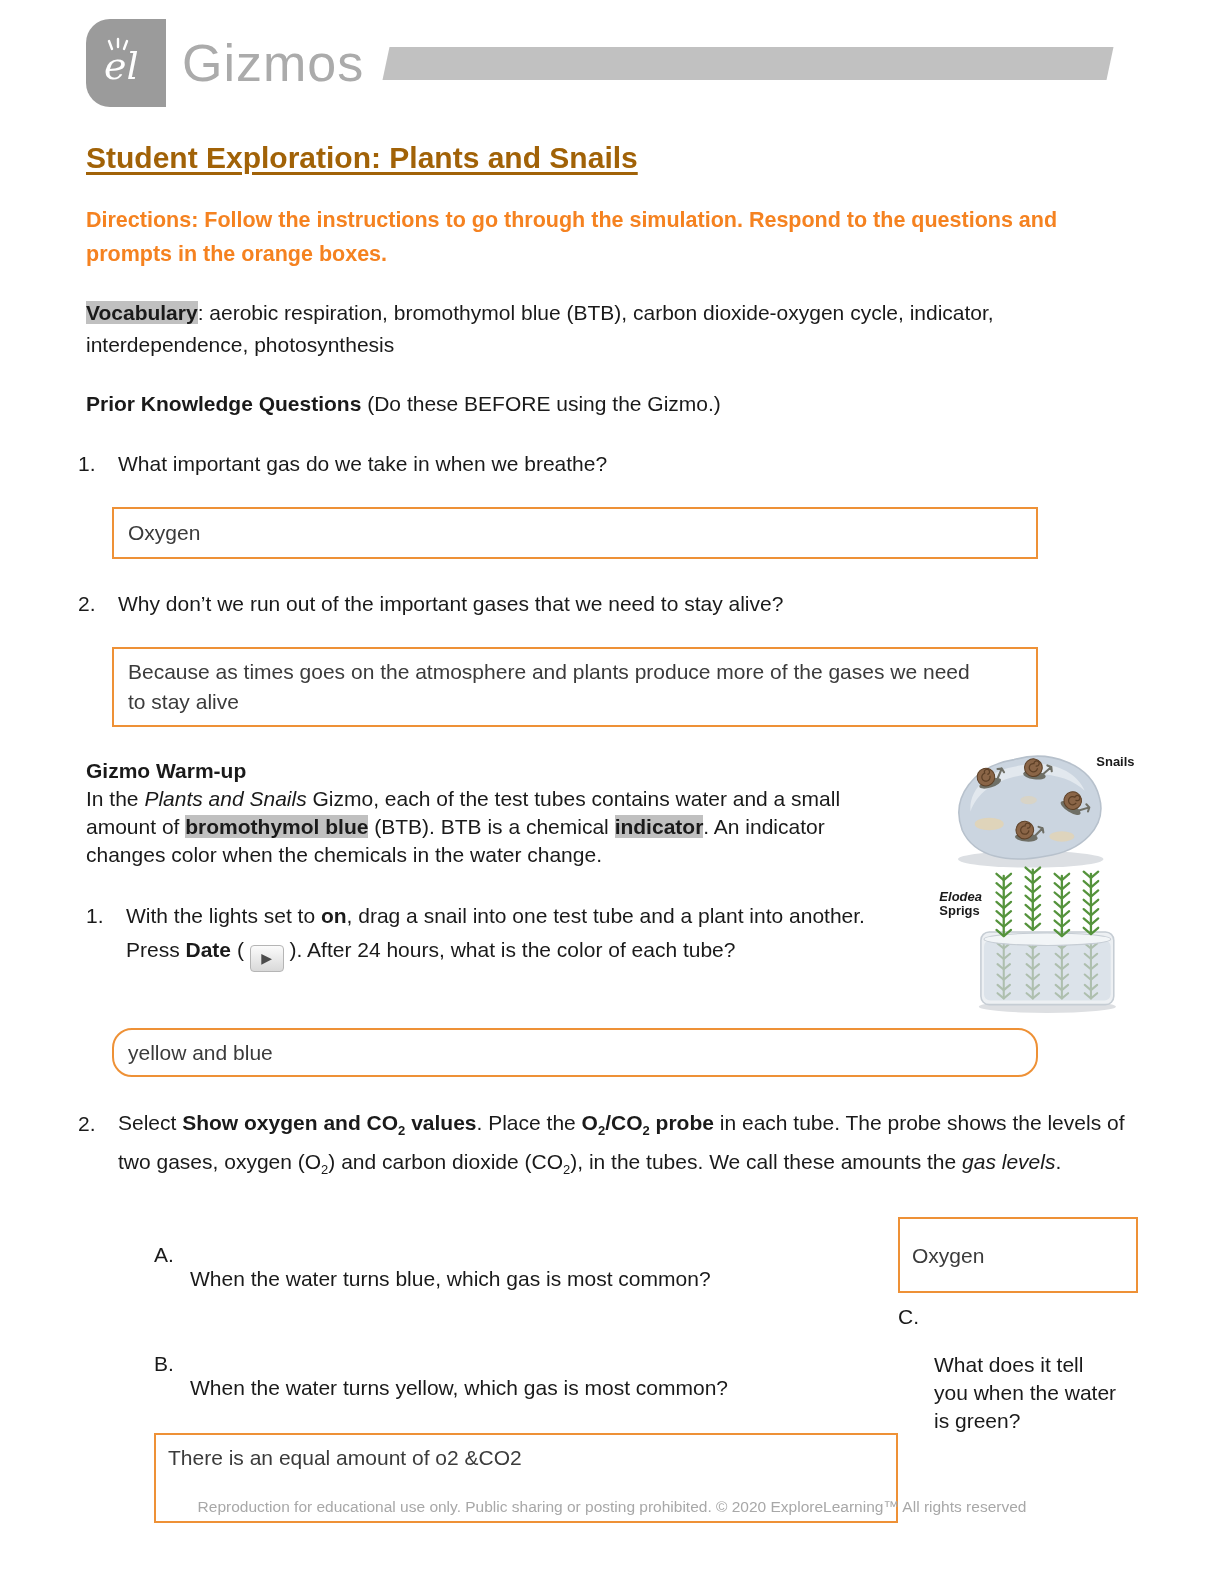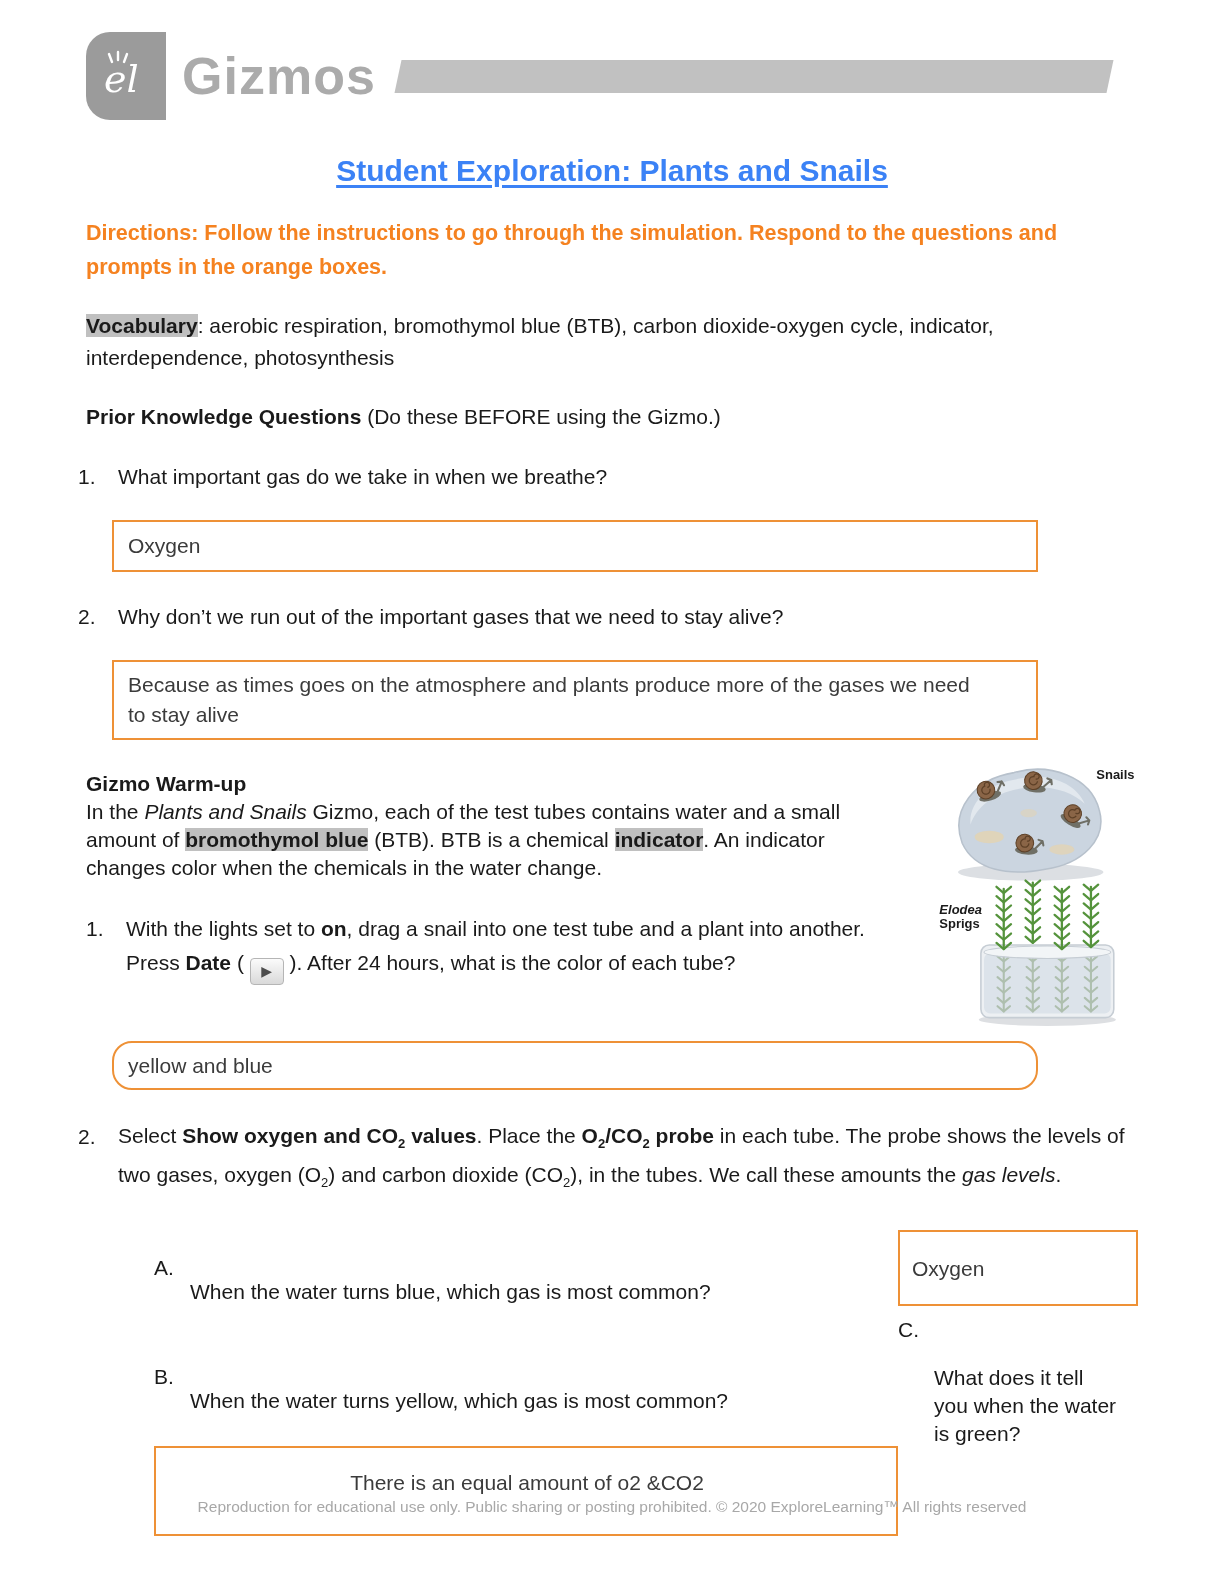--- a/index.html
+++ b/index.html
@@ -2,49 +2,49 @@
 <html><head>
 <meta charset="utf-8">
 <style>
   * { margin:0; padding:0; box-sizing:border-box; }
   html,body { background:#ffffff; }
   .page {
     position:relative; width:1224px; height:1584px; margin:0 auto;
     background:#ffffff; font-family:"Liberation Sans", sans-serif;
     color:#1a1a1a; font-size:21px; overflow:hidden;
   }
-  .content { position:absolute; left:86px; top:30px; width:1052px; }
+  .content { position:absolute; left:86px; top:17px; width:1052px; }
 
   
   .brand-row { display:flex; align-items:center; height:92px; }
   .logo-badge {
     width:80px; height:88px; background:#9b9b9b;
     border-radius:24px 0 0 24px; flex:none;
     display:flex; align-items:center; justify-content:center;
   }
   .brand-name {
-    margin-left:16px; font-size:52px; font-weight:700; color:#ababab;
+    margin-left:16px; font-size:52px; font-weight:400; color:#ababab;
     letter-spacing:1px; flex:none;
   }
   .brand-bar {
     height:33px; background:#c1c1c1; flex:1;
     margin-left:22px; margin-right:28px; transform:skewX(-12deg);
   }
 
   
   .name-row { display:flex; align-items:center; margin-top:54px; height:50px; }
   .field-label { font-size:21px; color:#1a1a1a; }
   .lbl-name { width:90px; flex:none; }
   .lbl-date { width:68px; flex:none; margin-left:14px; }
   .input-box { border:2px solid #ee9136; height:50px; background:#fff; }
   .input-name { width:497px; flex:none; }
   .input-date { width:250px; flex:none; }
 
   .doc-title {
-    margin-top:32px; text-align:center; color:#3b82f6; font-size:30px;
+    margin-top:32px; color:#a16207; font-size:30px;
     font-weight:bold; text-decoration:underline; text-underline-offset:4px;
   }
 
   .directions {
     margin-top:28px; color:#f58220; font-weight:bold;
     font-size:21.5px; line-height:34px;
   }
 
   .para { margin-top:26px; line-height:32px; }
   .hl { background:#c0c0c0; }
@@ -96,21 +96,21 @@
   .subq-left.top { align-items:flex-start; padding-top:10px; }
   .sq-letter { width:36px; flex:none; }
   .sq-text { flex:1;margin-top:48px; }
   .subq-box {
     border:2px solid #ee9136; background:#fff; color:#3b3b3b;
     display:flex; flex-direction:column; justify-content:center;
     padding:4px 10px 4px 12px; line-height:29px;
   }
   .sb-a { min-height:54px; }
   .sb-b { min-height:50px; margin-top:-2px; }
-  .sb-c { min-height:90px; margin-top:-2px; justify-content:flex-start; padding-top:20px;align-items:center; }
+  .sb-c { min-height:90px; margin-top:-2px; justify-content:flex-start; padding-top:8px; }
 
   .footer {
     position:absolute; left:0; right:0; bottom:68px; text-align:center;
     color:#a8a8a8; font-size:15.5px;
   }
 </style>
 </head>
 <body>
 
 <div class="page">

